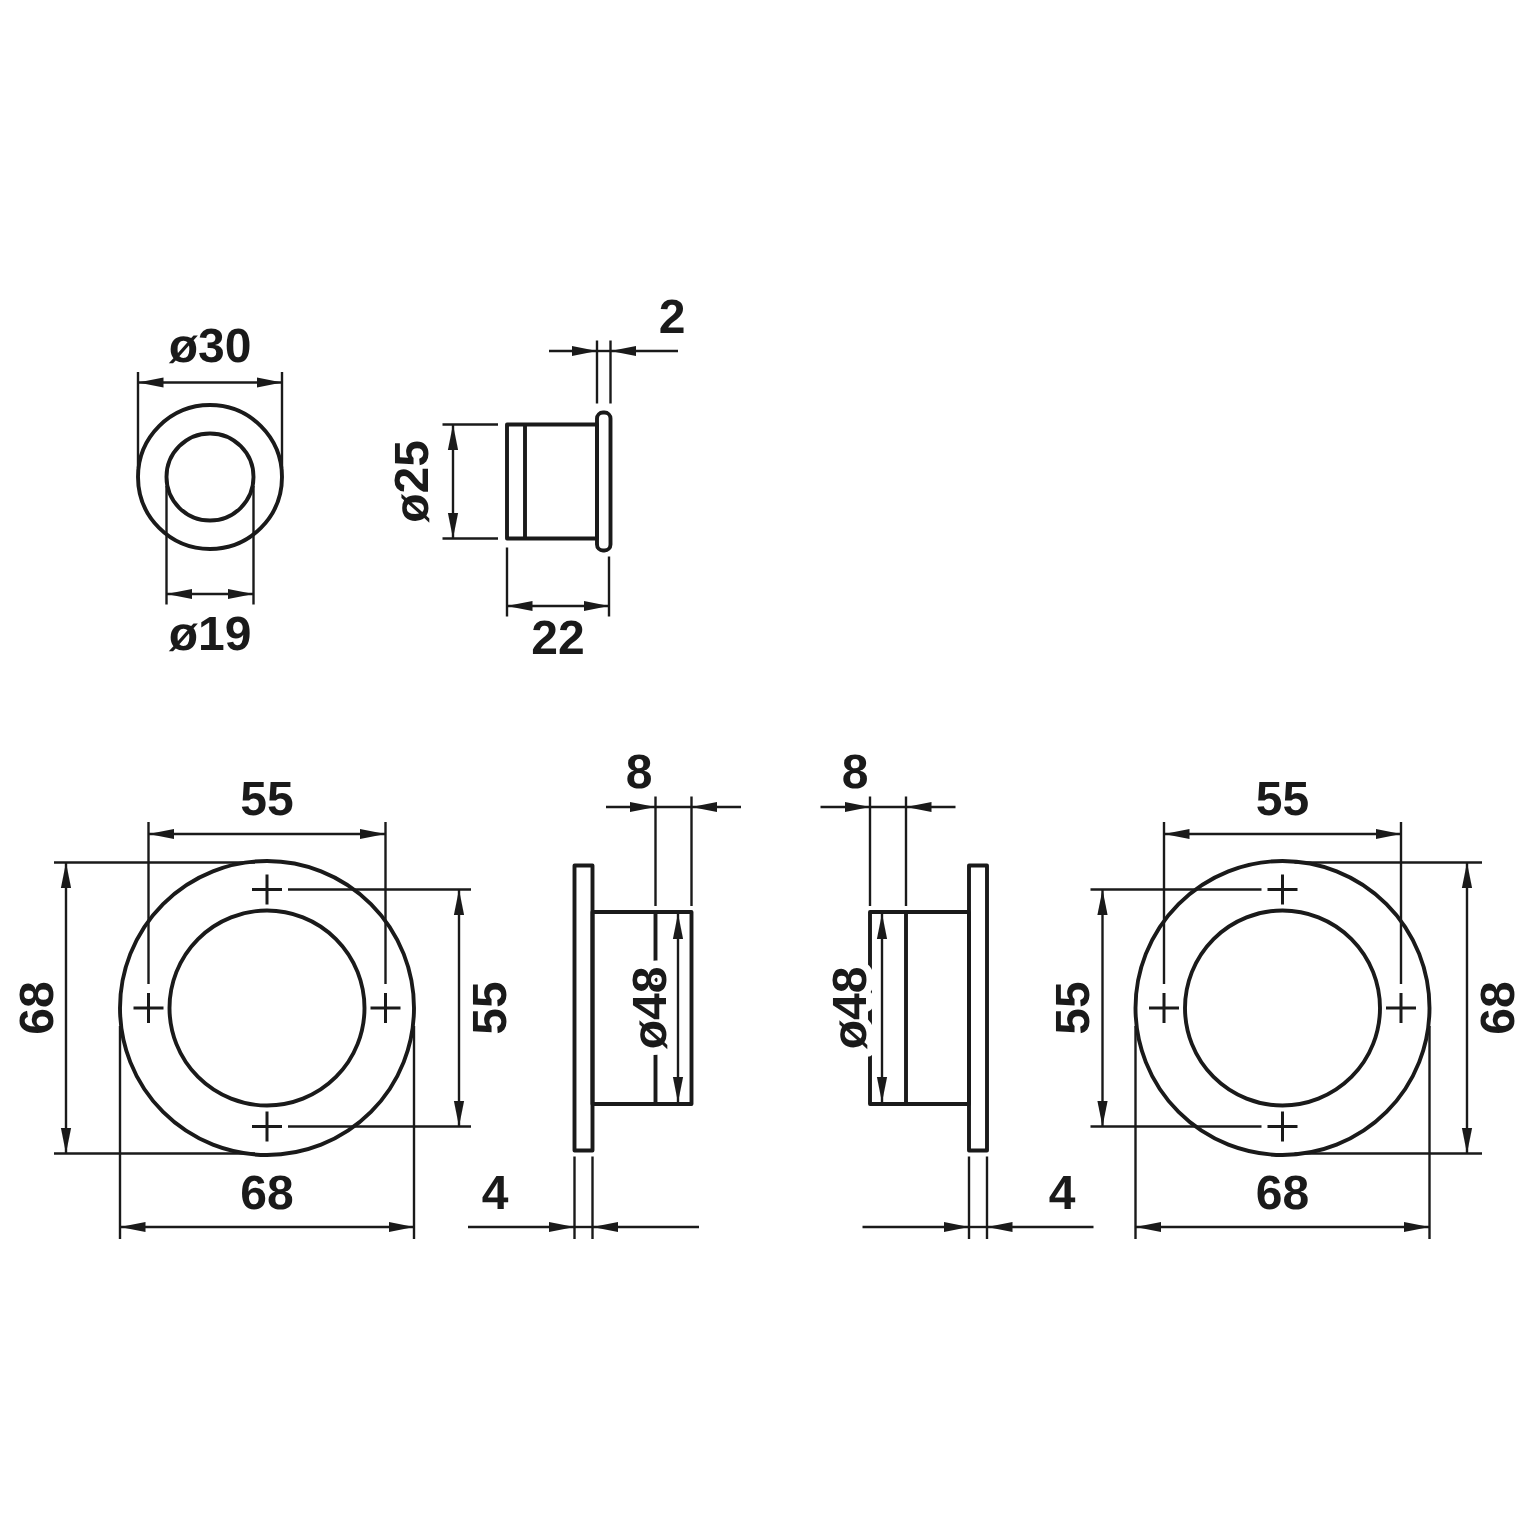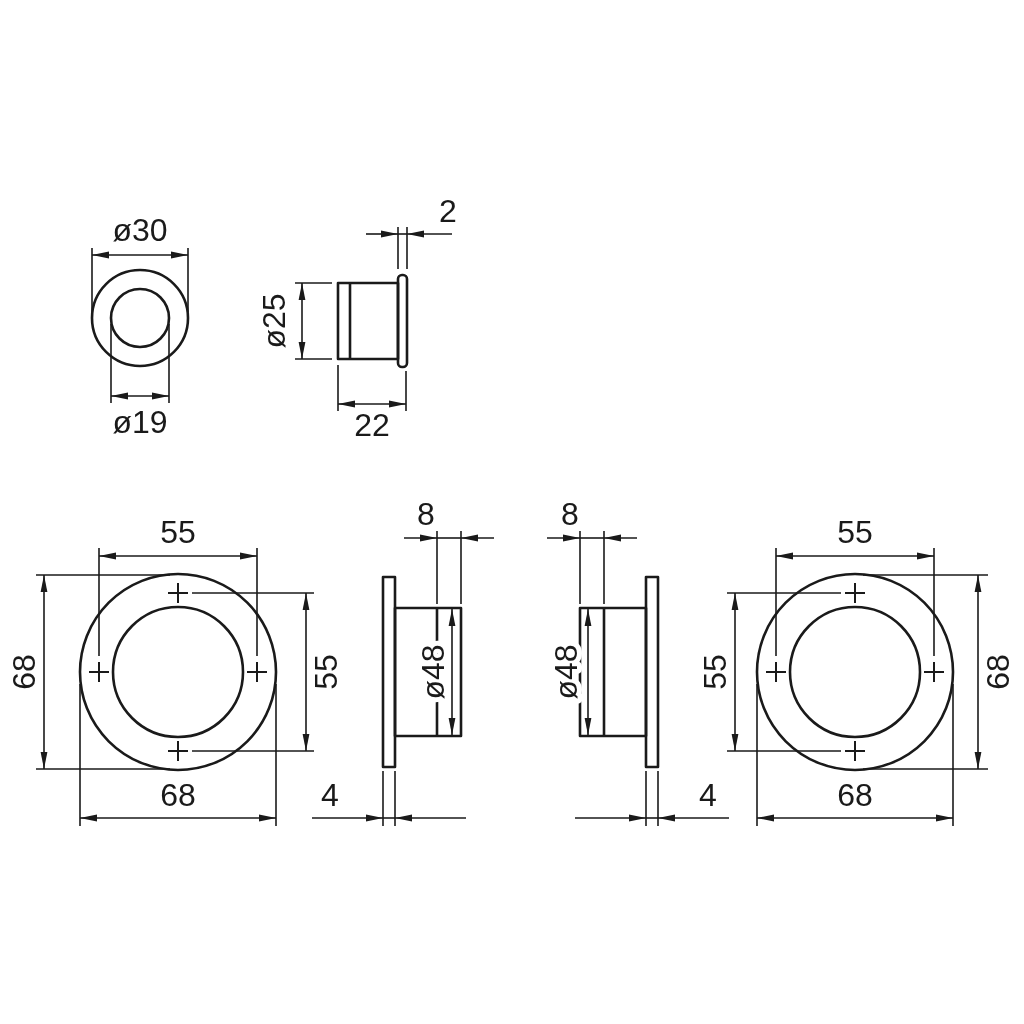--- a/index.html
+++ b/index.html
@@ -1,17 +1,17 @@
 <!DOCTYPE html>
 <html style="--line-color: #1a1a1a; --bg-color: #ffffff;"><head>
 <meta charset="utf-8">
 <style>
   :root { --line-color:#1a1a1a; --bg-color:#ffffff; }
   html, body { margin:0; padding:0; background:var(--bg-color); }
-  .stage { width:1024px; height:1024px; position:relative; background:var(--bg-color); }
+  .stage { width:1024px; height:1024px; position:relative; background:var(--bg-color);font-weight:bold; }
   svg { display:block; }
   .part  { fill:none; stroke:var(--line-color); stroke-width:2.6; stroke-linejoin:round; stroke-linecap:butt; }
   .thin  { fill:none; stroke:var(--line-color); stroke-width:1.6; stroke-linecap:butt; }
   .cross { fill:none; stroke:var(--line-color); stroke-width:2; }
   .dim-label { font-family:"Liberation Sans", sans-serif; font-size:32px; fill:var(--line-color); }
   .halo { stroke:#ffffff; stroke-width:10px; paint-order:stroke; stroke-linejoin:round; }
   marker path { fill:var(--line-color); stroke:none; }
 </style>
 </head>
 <body>

